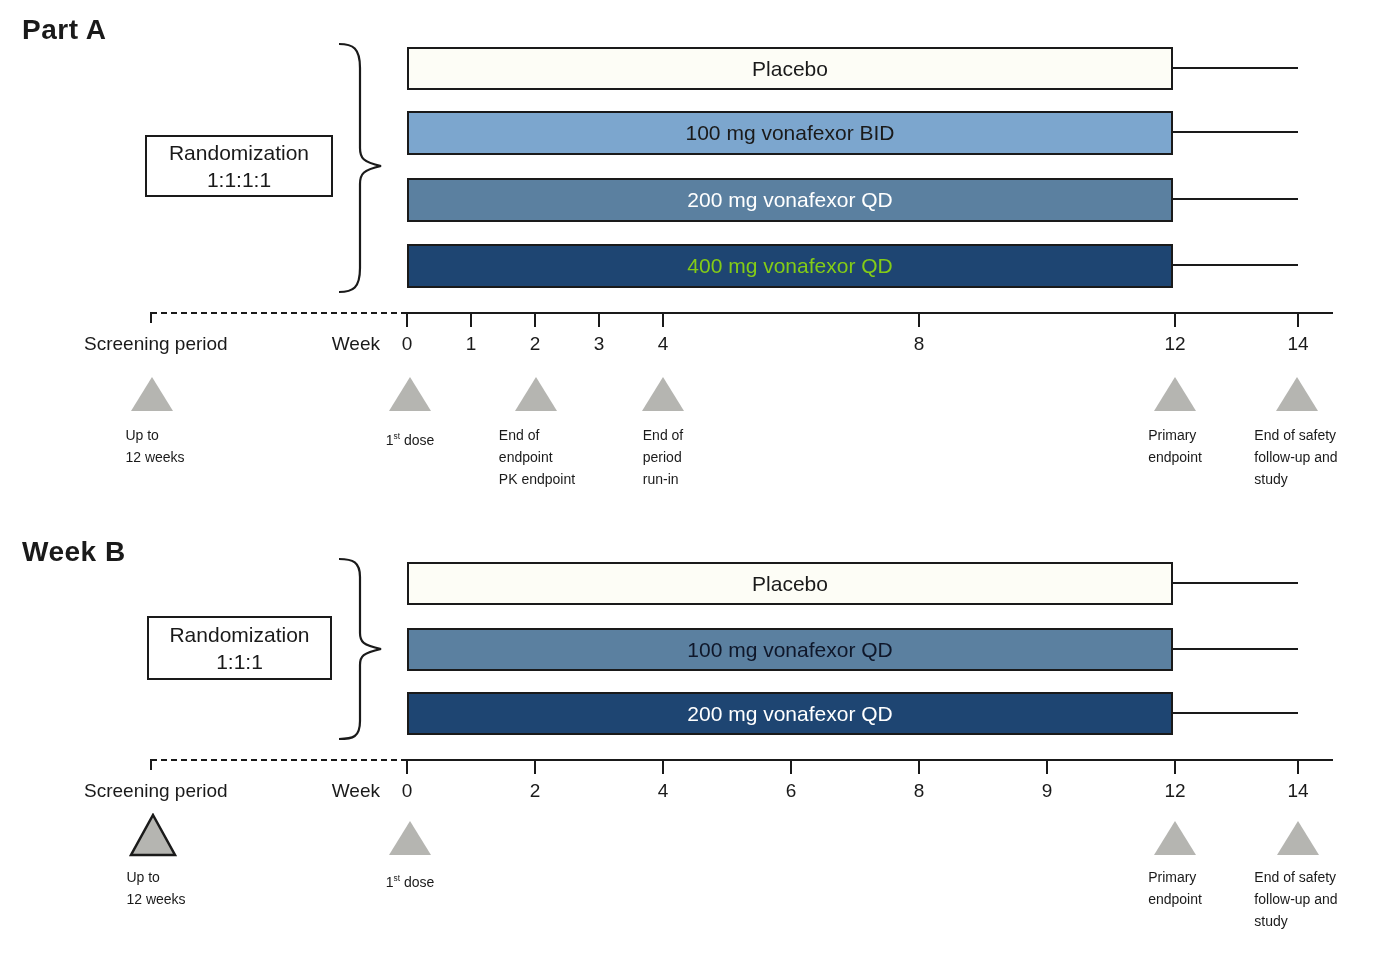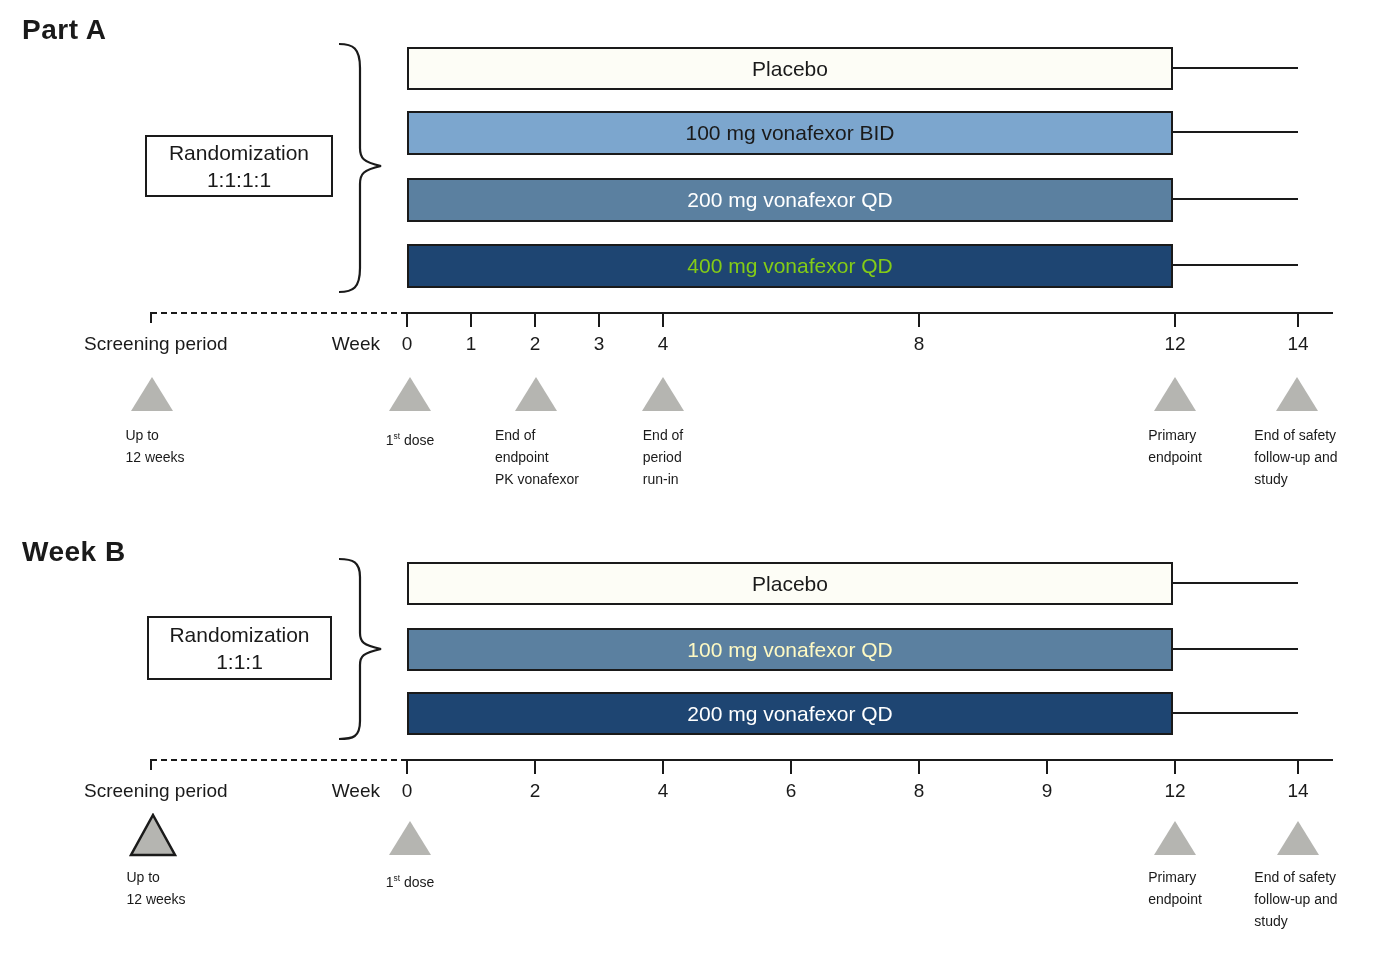--- a/index.html
+++ b/index.html
@@ -128,21 +128,21 @@
     <div class="caption" style="left:155px; top:424px;">
       <div>Up to</div>
       <div>12 weeks</div>
     </div>
     <div class="caption" style="left:410px; top:429px;">
       <span>1</span><sup>st</sup><span> dose</span>
     </div>
     <div class="caption" style="left:537px; top:424px;">
       <div>End of</div>
       <div>endpoint</div>
-      <div>PK vonafexor</div>
+      <div>PK endpoint</div>
     </div>
     <div class="caption" style="left:663px; top:424px;">
       <div>End of</div>
       <div>period</div>
       <div>run-in</div>
     </div>
     <div class="caption" style="left:1175px; top:424px;">
       <div>Primary</div>
       <div>endpoint</div>
     </div>
@@ -162,21 +162,21 @@
     </div>
 
     <svg class="brace" style="left:333px; top:557px;" width="54" height="184" viewBox="0 0 54 184">
       <path d="M6,2 C20,2 27,5 27,20 L27,76 C27,85 30,88 48,92 C30,96 27,99 27,108 L27,164 C27,180 20,182 6,182" fill="none" stroke="#1a1a1a" stroke-width="2.2"></path>
     </svg>
 
     <div class="bar" style="top: 562px; height: 43px; background-color: rgb(253, 253, 246);">
       <span style="color: rgb(26, 26, 26);">Placebo</span>
     </div>
     <div class="bar" style="top: 628px; height: 43px; background-color: rgb(91, 128, 160);">
-      <span style="color: #fef9c3;">100 mg vonafexor QD</span>
+      <span style="color: #0f172a;">100 mg vonafexor QD</span>
     </div>
     <div class="bar" style="top: 692px; height: 43px; background-color: rgb(30, 69, 114);">
       <span style="color: rgb(255, 255, 255);">200 mg vonafexor QD</span>
     </div>
 
     <div class="extline" style="top: 582px; background-color: rgb(26, 26, 26);"></div>
     <div class="extline" style="top: 648px; background-color: rgb(26, 26, 26);"></div>
     <div class="extline" style="top: 712px; background-color: rgb(26, 26, 26);"></div>
 
     <div class="axis-dashed" style="top:759px;"></div>

